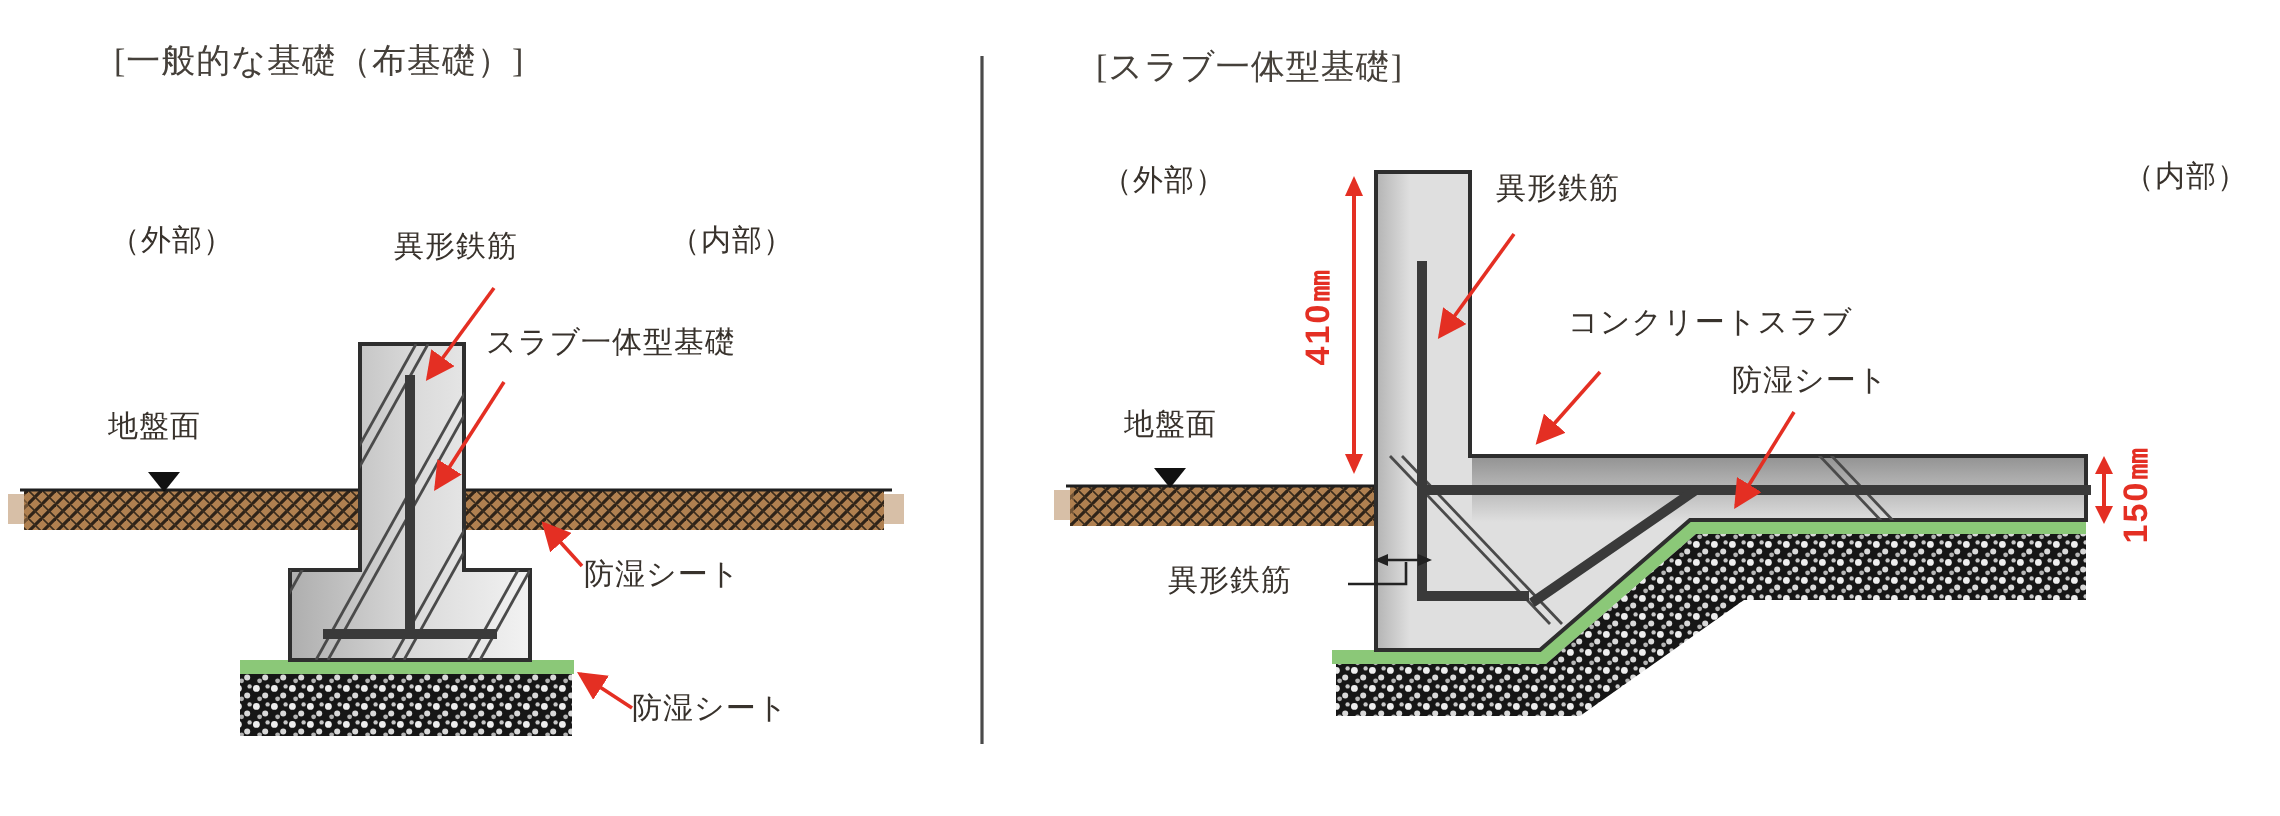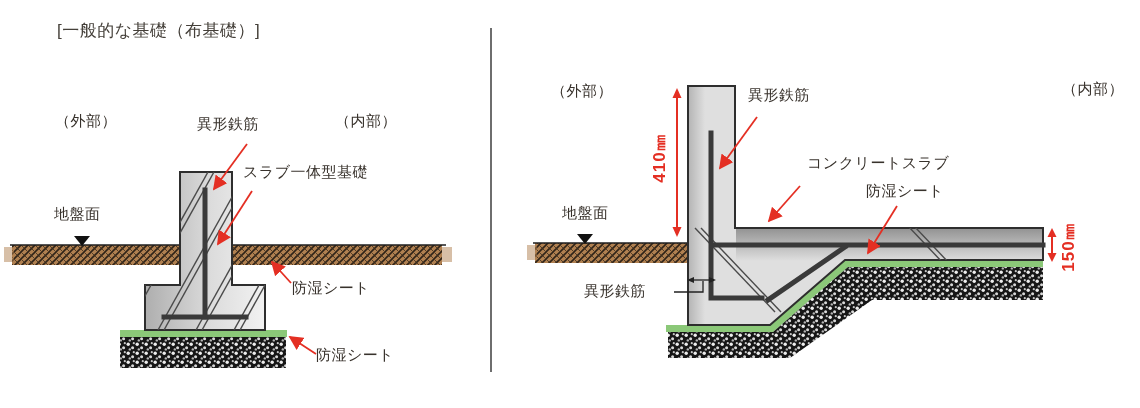--- a/index.html
+++ b/index.html
@@ -5,21 +5,21 @@
   html,body{margin:0;padding:0;background:#ffffff;}
   .canvas{
     position:relative;width:1140px;height:408px;background:#ffffff;overflow:hidden;
     font-family:"Liberation Sans","DejaVu Sans",sans-serif;
   }
   .canvas svg{position:absolute;left:0;top:0;}
   .lbl{
     position:absolute;font-size:15px;color:#38322c;white-space:nowrap;
     letter-spacing:0.5px;line-height:1.1;
   }
-  .ttl{font-size:17px;color:#45403a;}
+  .ttl{font-size:17px;color:#45403a;font-family:Liberation Serif, serif;}
   .dim{
     position:absolute;font-size:17px;color:#e42f23;white-space:nowrap;
     transform:translate(-50%,-50%) rotate(-90deg);letter-spacing:1px;font-weight:bold;
   }
 </style>
 </head>
 <body>
 
 <div class="canvas">
 
@@ -159,23 +159,24 @@
 
   <div class="lbl ttl" style="left:57px;top:22px;">[一般的な基礎（布基礎）]</div>
   <div class="lbl" style="left:55px;top:113px;">（外部）</div>
   <div class="lbl" style="left:197px;top:116px;">異形鉄筋</div>
   <div class="lbl" style="left:335px;top:113px;">（内部）</div>
   <div class="lbl" style="left:243px;top:164px;">スラブ一体型基礎</div>
   <div class="lbl" style="left:54px;top:206px;">地盤面</div>
   <div class="lbl" style="left:292px;top:280px;">防湿シート</div>
   <div class="lbl" style="left:316px;top:347px;">防湿シート</div>
 
+  <div class="lbl ttl" style="left:548px;top:25px;">[スラブ一体型基礎]</div>
   <div class="lbl" style="left:551px;top:83px;">（外部）</div>
   <div class="lbl" style="left:748px;top:87px;">異形鉄筋</div>
   <div class="lbl" style="left:1062px;top:81px;">（内部）</div>
-  <div class="lbl" style="left:807px;top:155px;">コンクリートスラブ</div>
+  <div class="lbl" style="left:784px;top:155px;font-family:Liberation Mono, monospace;">コンクリートスラブ</div>
   <div class="lbl" style="left:866px;top:183px;">防湿シート</div>
   <div class="lbl" style="left:562px;top:205px;">地盤面</div>
   <div class="lbl" style="left:584px;top:283px;">異形鉄筋</div>
   <div class="dim" style="left:659px;top:158px;">410㎜</div>
   <div class="dim" style="left:1068px;top:247px;">150㎜</div>
 
 </div>
 
 </body></html>

